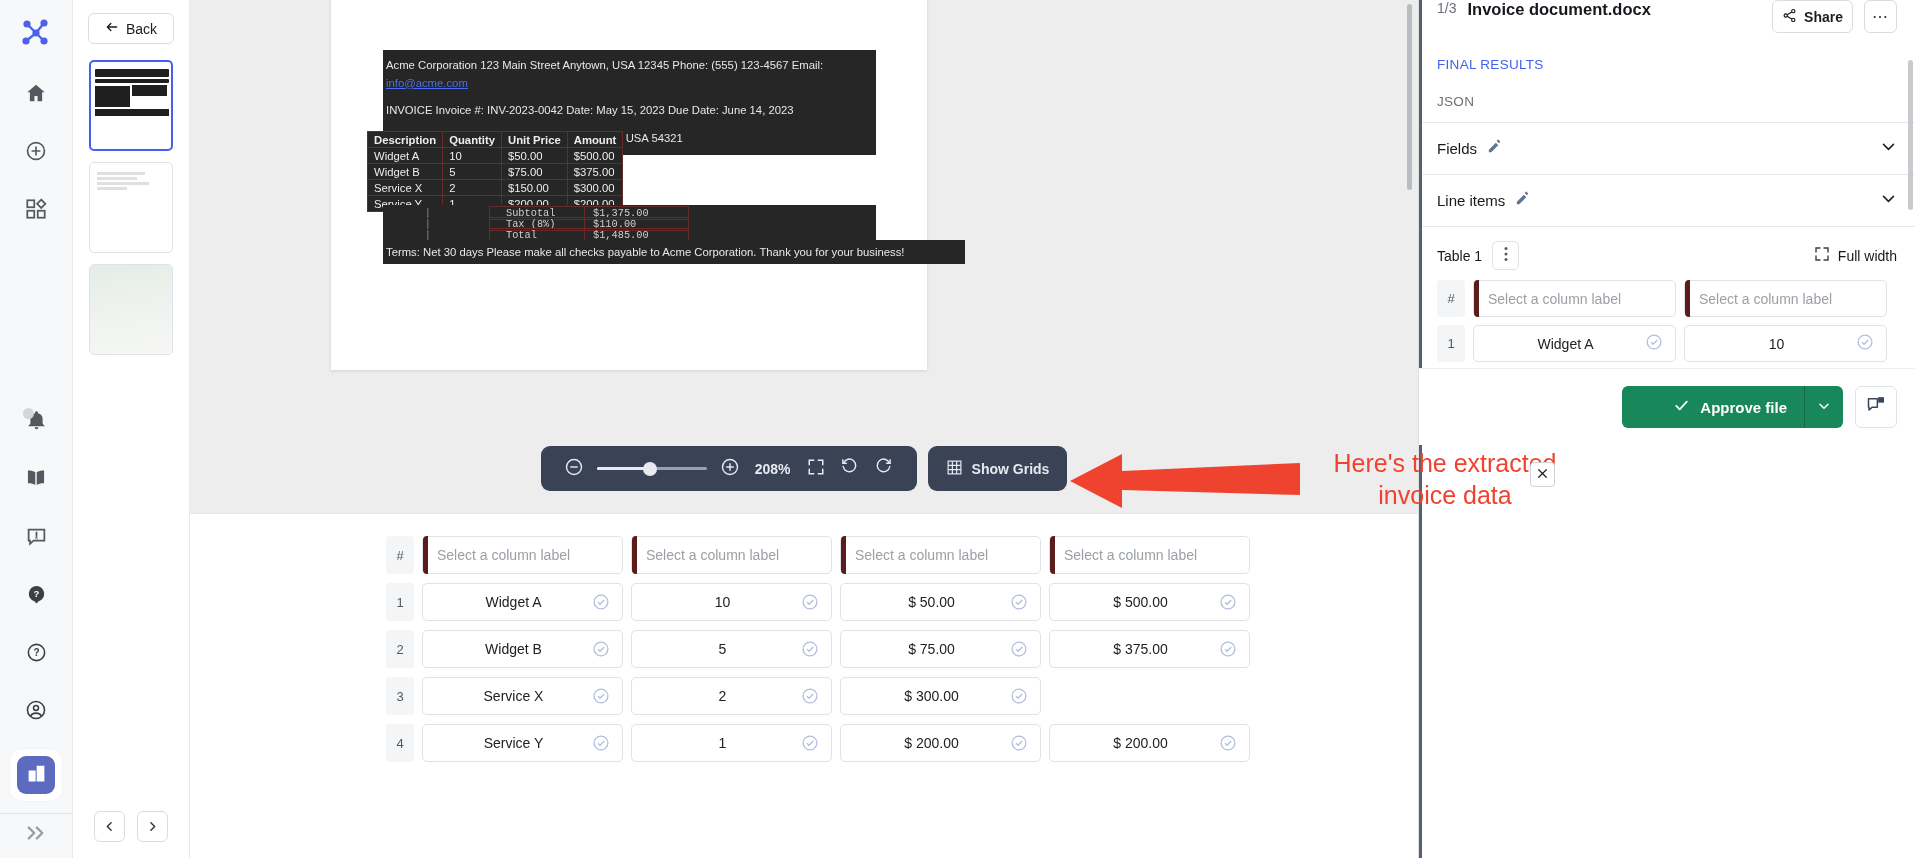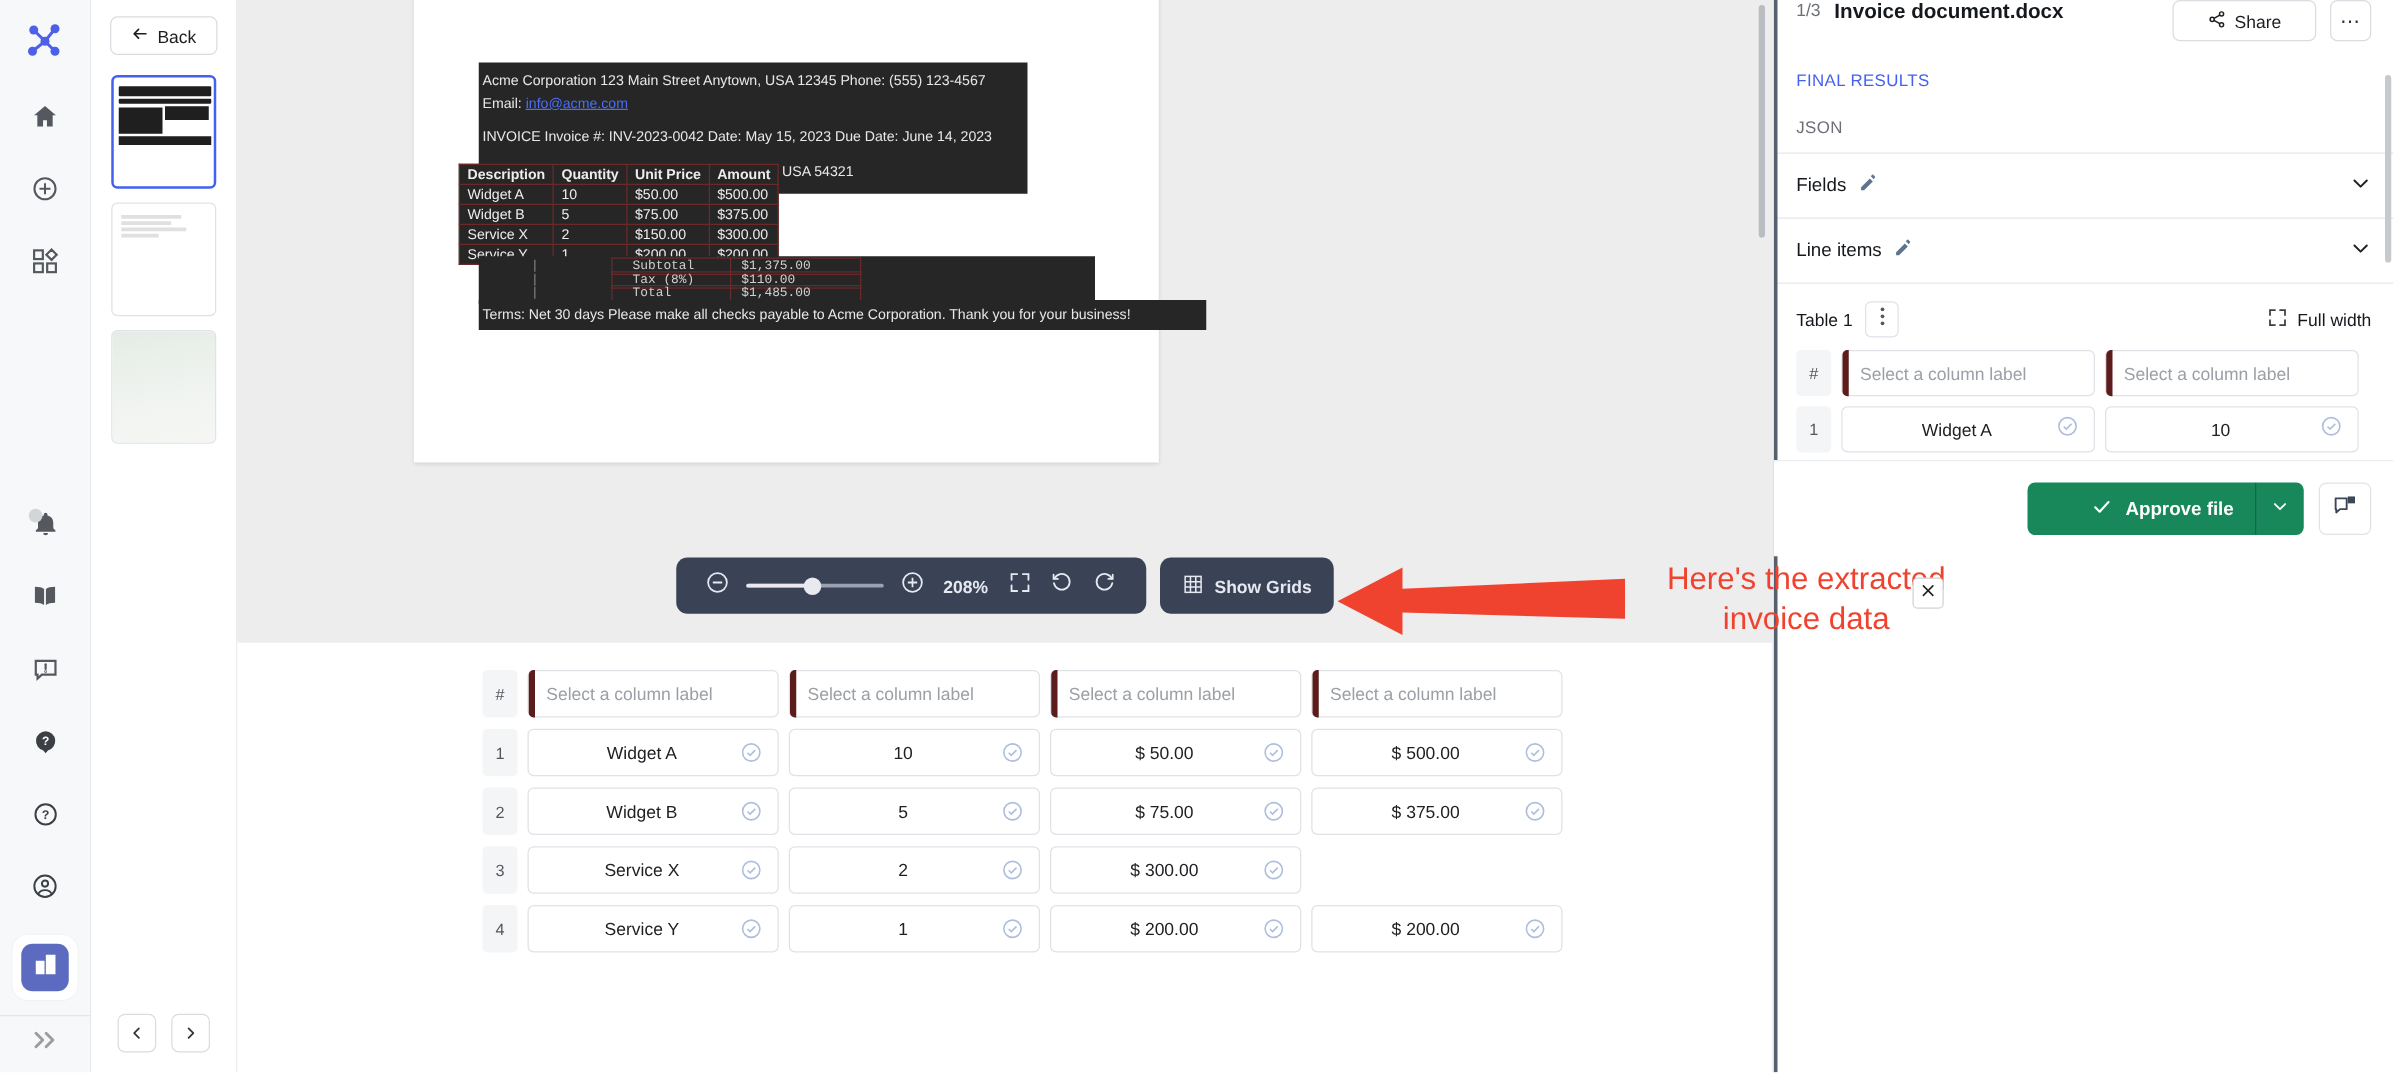--- a/index.html
+++ b/index.html
@@ -69,21 +69,21 @@
   
   .center { flex: 1 1 auto; display:flex; flex-direction:column; min-width:0; }
   .viewer { height: 513px; background:#ededed; position:relative; overflow:hidden; }
   .page {
     position:absolute; left: 141px; top: -22px; width: 596px; height: 392px; background:#fff;
     box-shadow: 0 1px 3px rgba(0,0,0,.12);
   }
   .docblock {
     position:absolute; background:#262626; color:#e8e8e8; font-size: 11.3px; line-height: 1.55;
   }
-  .dk1 { left: 52px; top: 72px; width: 439px; padding: 7px 17px 8px 3px; }
+  .dk1 { left: 52px; top: 72px; width: 493px; padding: 7px 17px 8px 3px; }
   .dk1 p { margin-bottom: 10px; }
   .dk1 p:last-child { margin-bottom: 0; }
   .doclink { color: #4a6ef5; text-decoration: underline; }
   .invtable { position:absolute; left: 36px; top: 153px; border-collapse: collapse; background:#262626; }
   .invtable td, .invtable th {
     border: 1px solid #6a2a2a; color:#ededed; font-size: 11.3px; padding: 1.5px 6px; text-align:left; white-space:nowrap;
   }
   .invtable th { font-weight:700; border-color:#6a2a2a; }
   .invtable td.num { text-align:left; }
   .totalblock {
@@ -142,21 +142,21 @@
   .rightpanel {
     width: 497px; flex: 0 0 497px; height: 858px; background:#fff; border-left: 1px solid #e0e2e6;
     display:flex; flex-direction:column; position: relative; overflow:hidden;
   }
   .rp-header { height: 57px; display:flex; align-items:flex-start; padding: 0 18px; gap: 11px; }
   .rp-page { font-size: 14px; color:#6c7076; }
   .rp-title { font-size: 16.5px; font-weight: 700; color:#15181c; }
   .rp-spacer { flex:1 1 auto; }
   .share-btn {
     height: 33px; border: 1px solid #d9dce0; border-radius: 6px; background:#fff; display:flex; align-items:center;
-    gap: 7px; padding: 0 27px; font-size: 14px; color:#1d1d1f; cursor:pointer; font-weight:400;
+    gap: 7px; padding: 0 9px; font-size: 14px; color:#1d1d1f; cursor:pointer; font-weight:700;
   }
   .more-btn { width: 33px; height: 33px; border: 1px solid #d9dce0; border-radius: 6px; background:#fff;
     display:flex; align-items:center; justify-content:center; cursor:pointer; color:#333; font-size: 16px; letter-spacing:1px; }
   .rp-tabs { display:flex; gap: 22px; padding: 0 18px 13px; flex-direction: column; }
   .rp-tab { font-size: 13.5px; letter-spacing:.3px; color:#6c7076; cursor:pointer; }
   .rp-tab.active { color:#4361ee; }
   .rp-divider { height: 1px; background:#e6e8eb; }
   .section-row { height: 51px; display:flex; align-items:center; padding: 0 18px; gap: 10px; cursor:pointer; }
   .section-title { font-size: 15px; color:#15181c; }
   .sec-spacer { flex:1 1 auto; }

